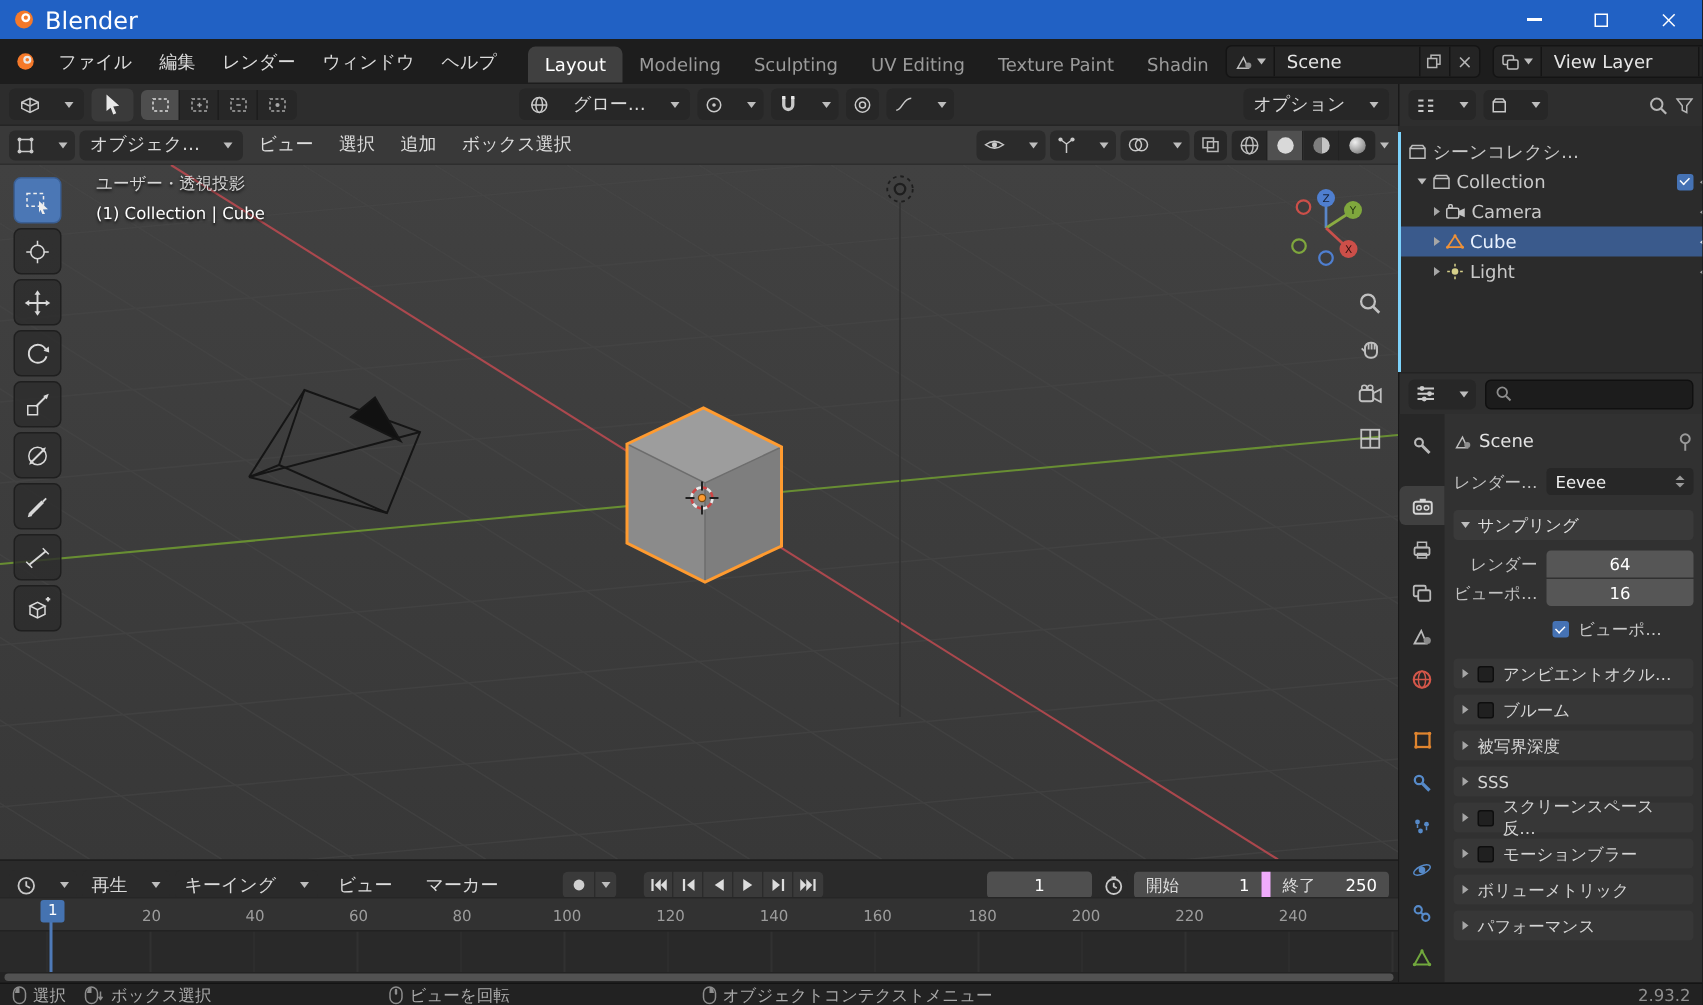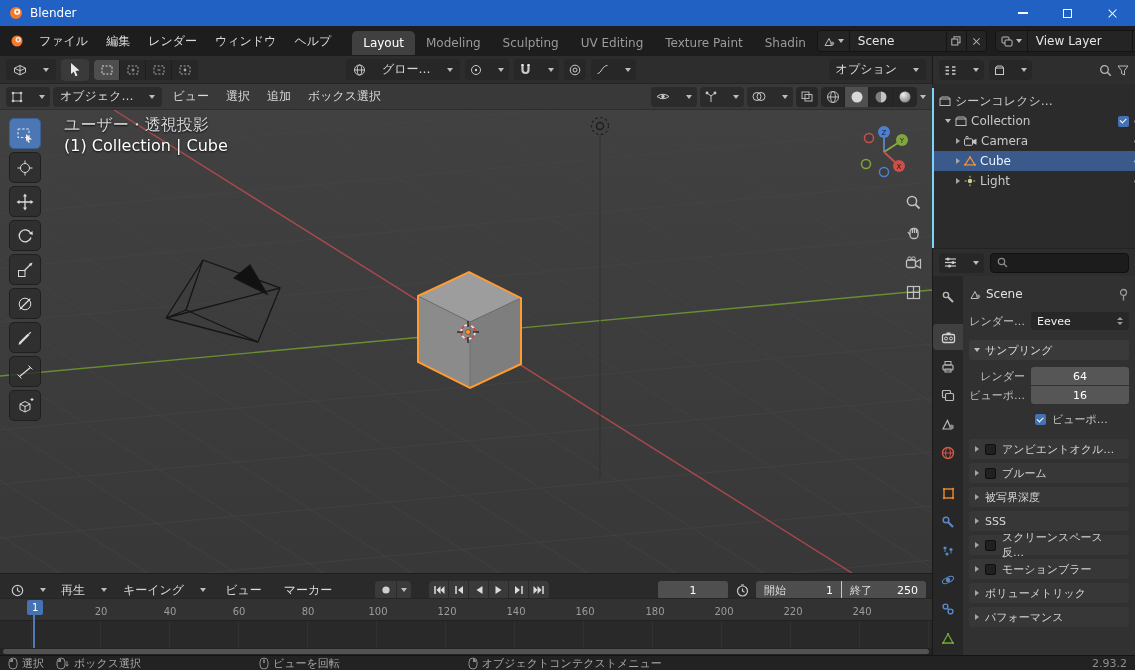--- a/index.html
+++ b/index.html
@@ -44,32 +44,32 @@
 #vpheader .menu-label{padding:2px 7px}
 .shadegrp{display:flex;border-radius:4px;overflow:hidden}
 .shadegrp .seg{width:24px;border-right:1px solid #222}
 .shadegrp .seg:last-child{border-right:none}
 .shadegrp .seg.active{background:#505050}
 
 #viewport{left:0;top:110px;width:932px;height:463px;overflow:hidden}
 #vp-toolbar{position:absolute;left:9px;top:8px;display:flex;flex-direction:column;gap:3px}
 .toolbtn{width:32px;height:31px;background:#2c2c2ccc;border:1px solid #1f1f1f;border-radius:5px;display:flex;align-items:center;justify-content:center}
 .toolbtn.active{background:#4b77b5;border-color:#3a5f94}
-.vp-label{position:absolute;left:64px;color:#d6d6d6;text-shadow:0 1px 2px rgba(0,0,0,.85);font-size:16px}
+.vp-label{position:absolute;left:64px;color:#d6d6d6;text-shadow:0 1px 2px rgba(0,0,0,.85);font-size:11px}
 .vp-sidebtn{width:24px;height:24px;display:flex;align-items:center;justify-content:center;opacity:.9}
 
 #tl-header{left:0;top:573px;width:932px;height:25px;background:#2a2a2a;border-top:1px solid #1e1e1e;display:flex;align-items:center;padding:16px 6px;gap:4px}
 #tl-header .btn{background:#2a2a2a;height:20px;padding:0 6px}
 .transgrp{display:flex;border-radius:4px;overflow:hidden}
 .transgrp .seg{width:20px;height:18px;background:#3a3a3a;border-right:1px solid #2b2b2b}
 .transgrp .seg:last-child{border-right:none}
 .numbox{height:18px;background:#4f4f4f;border-radius:3px;display:flex;align-items:center;justify-content:center;color:#fff;font-size:11px}
 .rangegrp{display:flex;border-radius:3px;overflow:hidden}
 .rangehalf{width:85px;height:18px;background:#4d4d4d;display:flex;align-items:center;padding:0 8px;font-size:11px;color:#ddd}
-.rangehalf+.rangehalf{border-left:1px solid #f0abfc}
+.rangehalf+.rangehalf{border-left:6px solid #f0abfc}
 .rangehalf .val{margin-left:auto;color:#fff}
 #tl-ruler{left:0;top:598px;width:932px;height:22px;background:#323232;border-top:1px solid #262626}
 .tick{position:absolute;bottom:3px;transform:translateX(-50%);font-size:10px;color:#9c9c9c}
 #tl-marker{left:27px;top:600px;height:15px;padding:0 5px;background:#4573b1;border-radius:2px;color:#fff;font-size:10px;display:flex;align-items:center;z-index:6}
 #playhead{left:33px;top:600px;width:2px;height:48px;background:#4e7ab8;z-index:5}
 #tl-tracks{left:0;top:620px;width:932px;height:28px;background:#292929;
   background-image:repeating-linear-gradient(90deg,rgba(255,255,255,.035) 0 1px,transparent 1px 69px);background-position:31px 0;border-top:1px solid #222}
 #tl-scroll{left:0;top:648px;width:932px;height:7px;background:#232323}
 #tl-scroll .thumb{margin:1px 3px;height:5px;background:#525252;border-radius:2.5px}
 
@@ -112,21 +112,21 @@
 <div id="app">
 
   <div id="titlebar" class="abs nosh">
     <span style="margin:0 6px 0 8px">
       <svg width="16" height="16">
           <circle cx="8" cy="8" r="6" fill="#f5792a"></circle>
           <circle cx="9.2" cy="6.8" r="3" fill="#fff"></circle>
           <circle cx="9.2" cy="6.8" r="1.4" fill="#f5792a"></circle>
         </svg>
     </span>
-    <span style="font-size:12px">Blender</span>
+    <span style="font-size:16px">Blender</span>
     <span style="margin-left:auto"></span>
     <span class="winbtn">
         <span class="ic-min"></span>
       </span>
     <span class="winbtn">
         <span class="ic-max"></span>
       </span>
     <span class="winbtn">
         <span class="ic-close"></span>
       </span>

